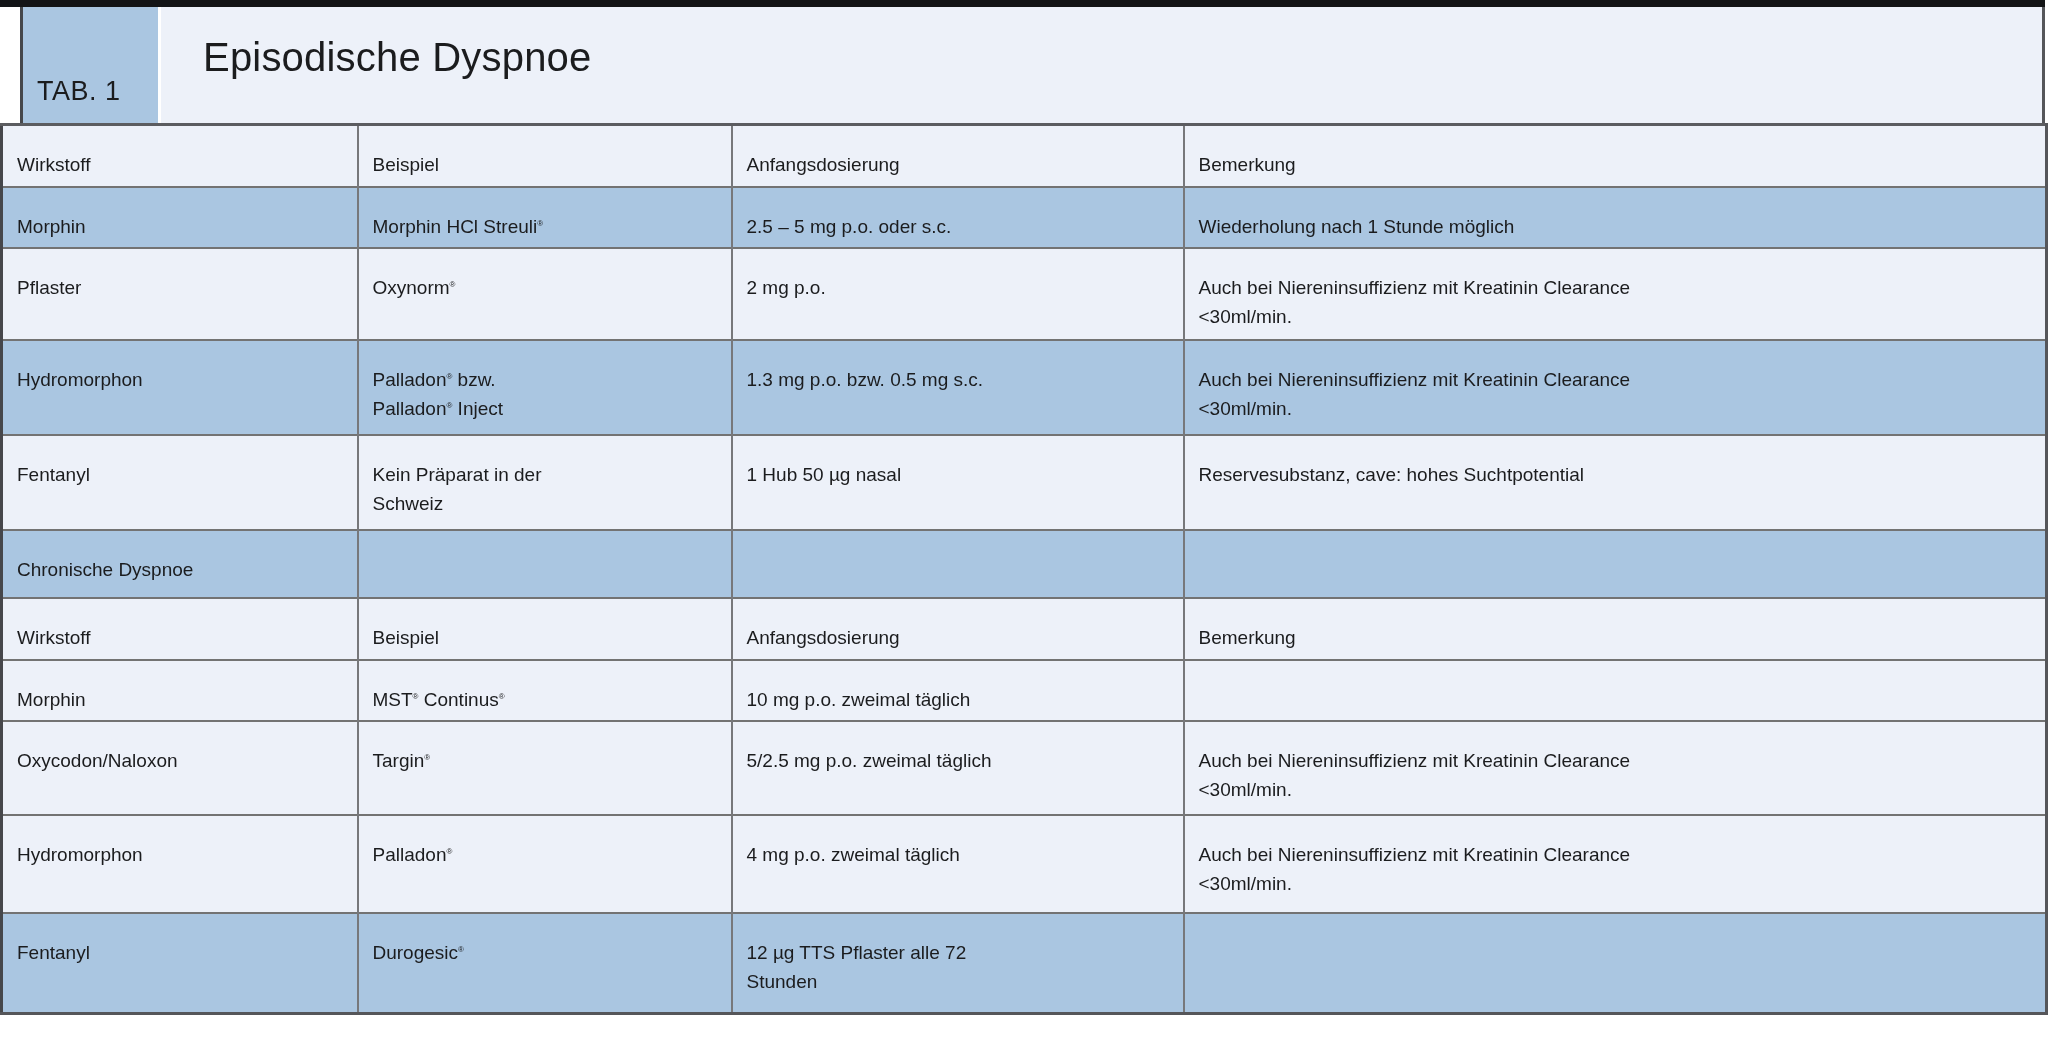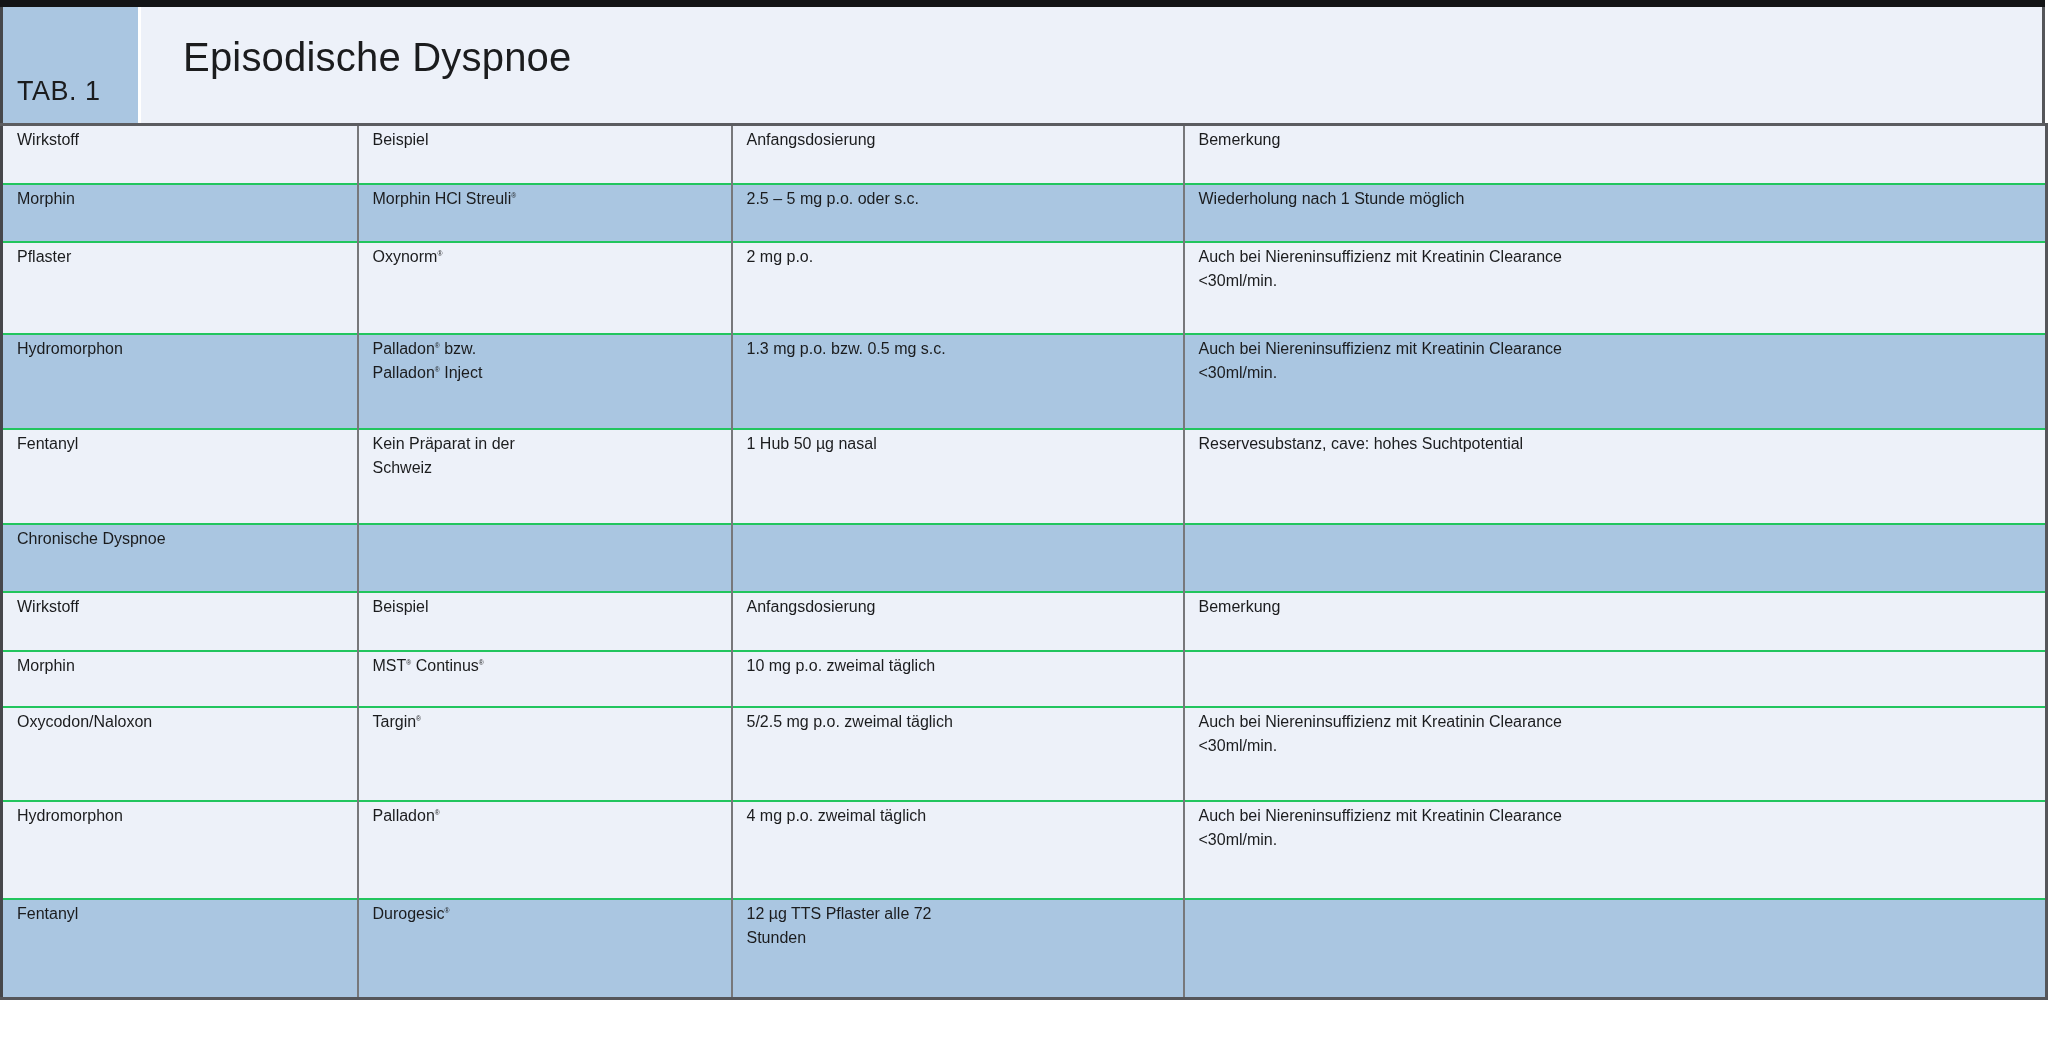--- a/index.html
+++ b/index.html
@@ -6,42 +6,42 @@
   body{
     width:2059px;height:1043px;position:relative;overflow:hidden;
     font-family:"Liberation Sans", sans-serif;color:#1b1c1e;
     -webkit-font-smoothing:antialiased;
   }
   .tab-wrap{position:absolute;left:0;top:0;width:2045px;}
   .top-bar{height:7px;background:#131416;}
   .title-row{
     display:flex;height:116px;background:#edf1f9;
     border-left:3px solid #46474b;border-right:3px solid #55565a;
-    box-sizing:border-box;align-items:stretch;
+    box-sizing:border-box;align-items:stretch;margin-left:20px;
   }
   .tab-box{
     width:138px;flex:0 0 138px;background:#aac6e1;border-right:3px solid #ffffff;
     display:flex;align-items:flex-end;box-sizing:border-box;
     padding:0 0 16px 14px;font-size:27px;letter-spacing:0.5px;
   }
   .title-text{
     display:flex;align-items:center;padding:0 0 16px 42px;
     font-size:40px;letter-spacing:0.2px;
   }
   table.main{
     width:2045px;table-layout:fixed;border-collapse:collapse;
     border-top:3px solid #5b5c60;border-bottom:3px solid #55565a;
     border-left:3px solid #46474b;border-right:3px solid #55565a;
   }
   col.c1{width:356px;} col.c2{width:374px;} col.c3{width:452px;} col.c4{width:863px;}
   td{
     vertical-align:top;box-sizing:border-box;
-    padding:2px 12px 6px 14px;
-    font-size:16px;line-height:1.5;white-space:pre-line;
-    border-top:2px solid #22c55e;border-left:2px solid #77787b;
+    padding:25px 12px 6px 14px;
+    font-size:19px;line-height:1.5;white-space:pre-line;
+    border-top:2px solid #737373;border-left:2px solid #77787b;
     overflow:hidden;
   }
   td:first-child{border-left:none;}
   tr.light{background:#edf1f9;}
   tr.blue{background:#aac6e1;}
   tr.h59{height:59px;} tr.h58{height:58px;} tr.h92{height:92px;} tr.h95{height:95px;}
   tr.h64{height:68px;} tr.h56{height:56px;} tr.h94{height:94px;} tr.h98{height:98px;} tr.h100{height:100px;}
   sup.reg{font-size:0.42em;vertical-align:super;line-height:0;letter-spacing:0;}
 </style>
 </head>

